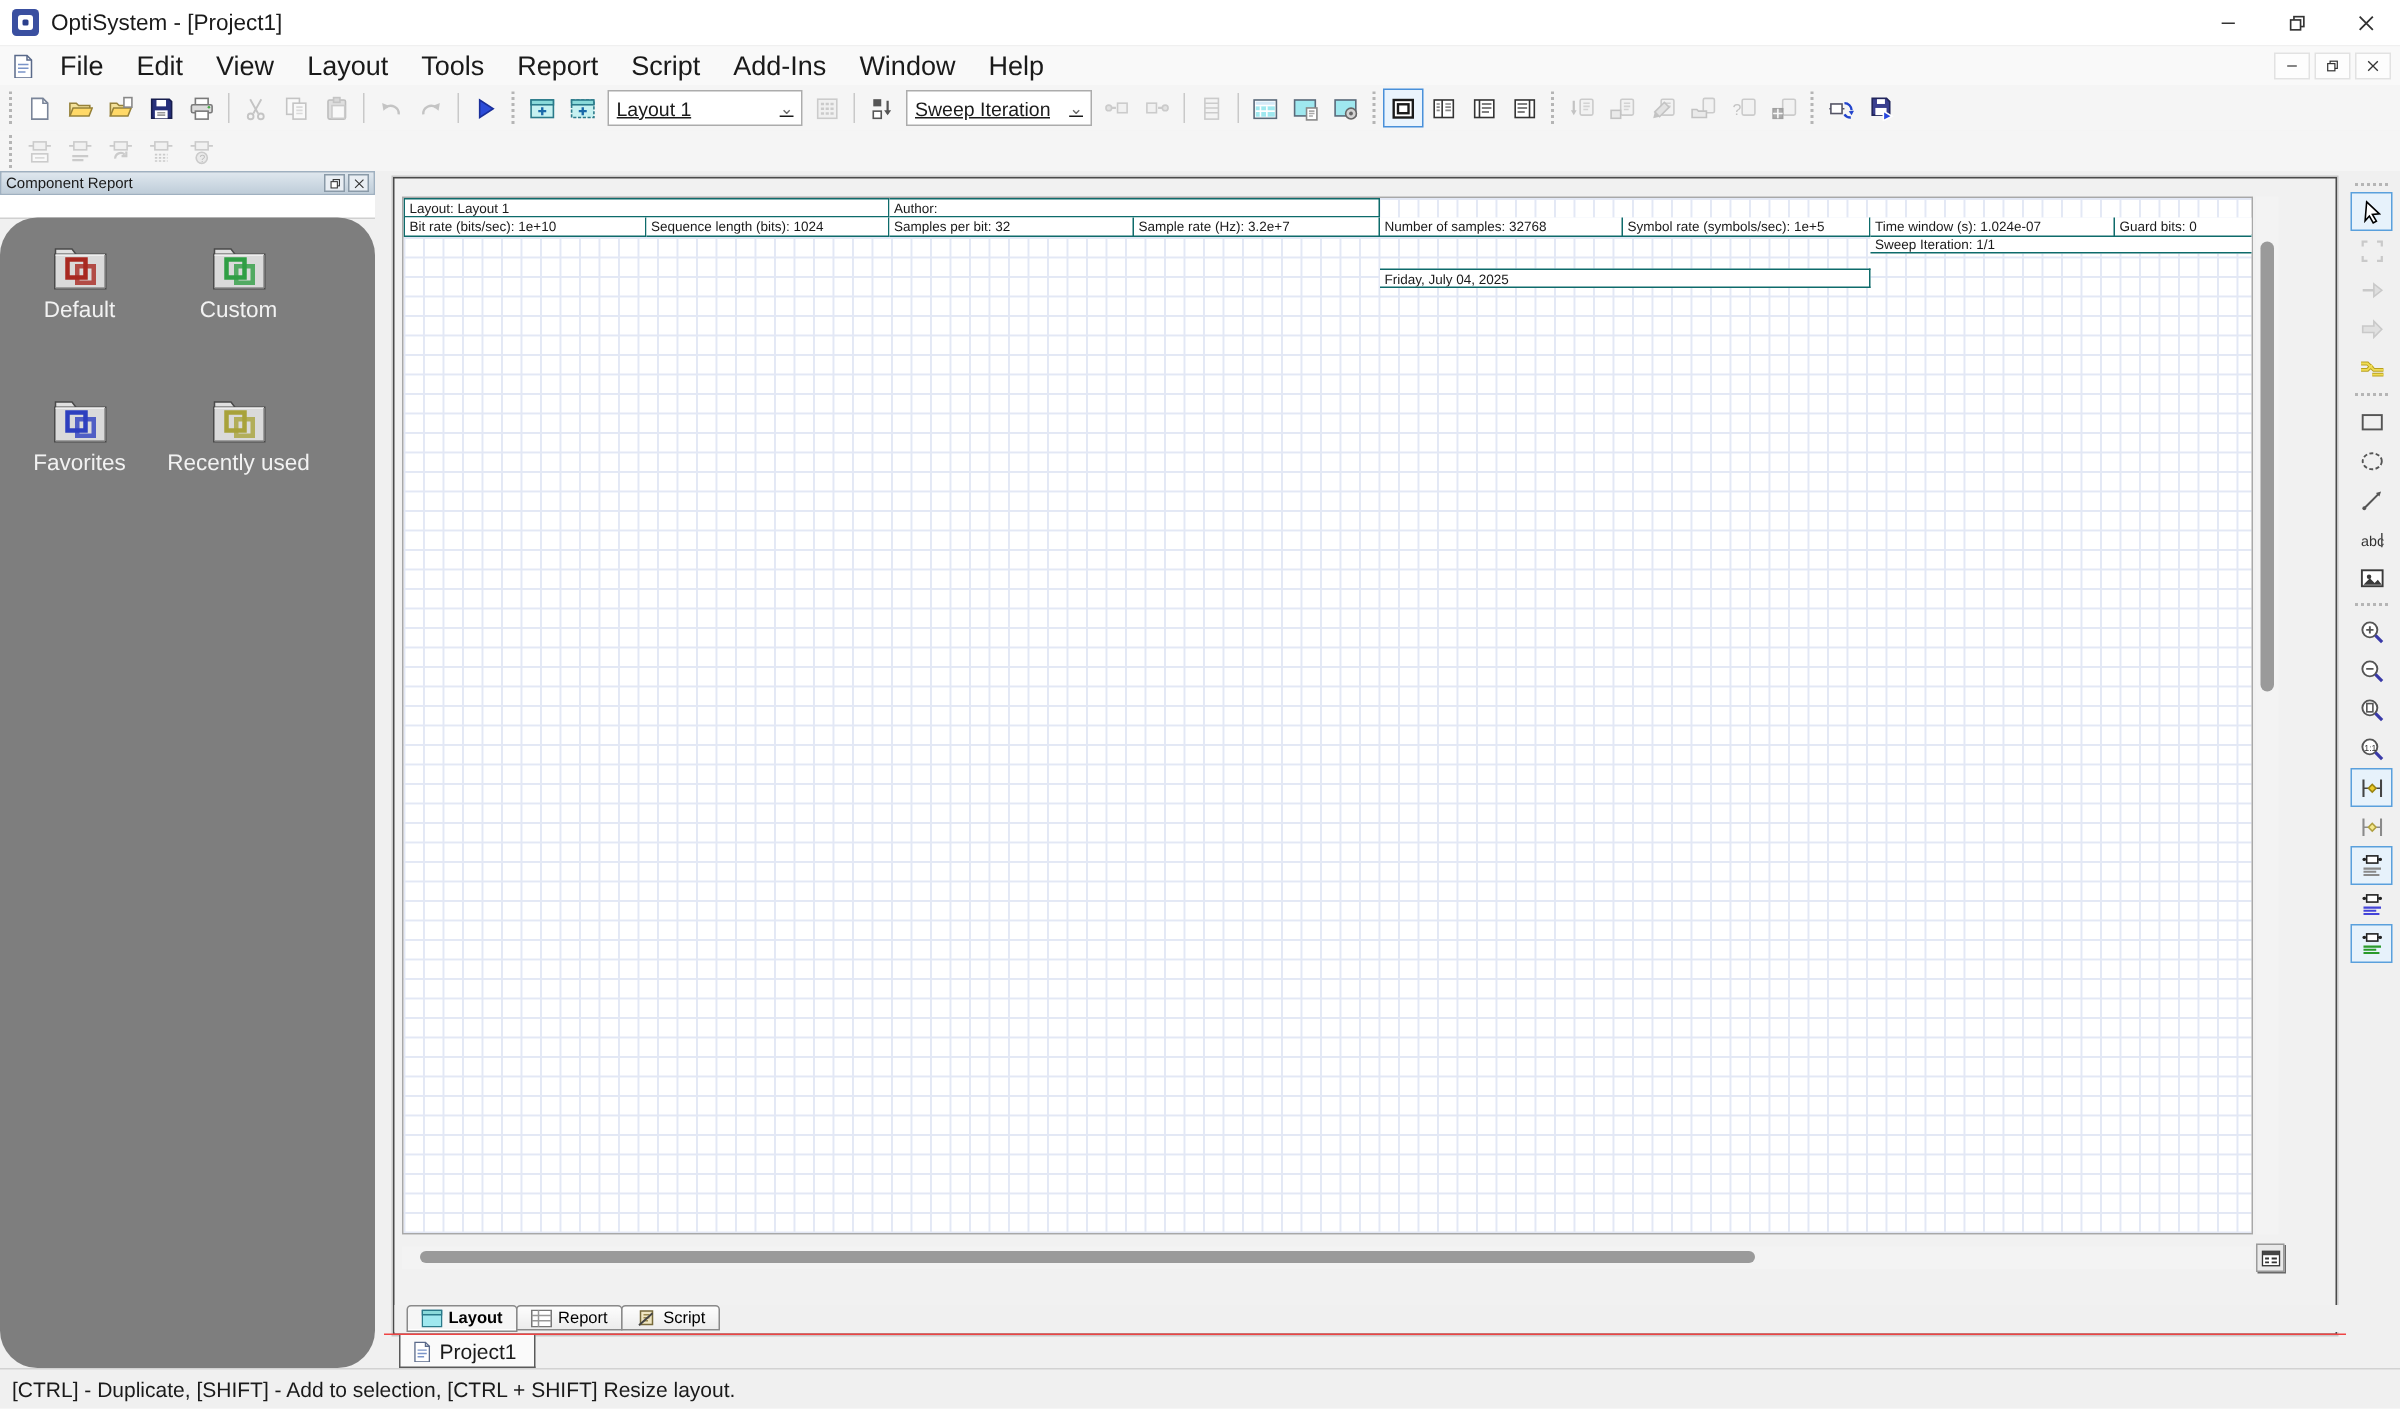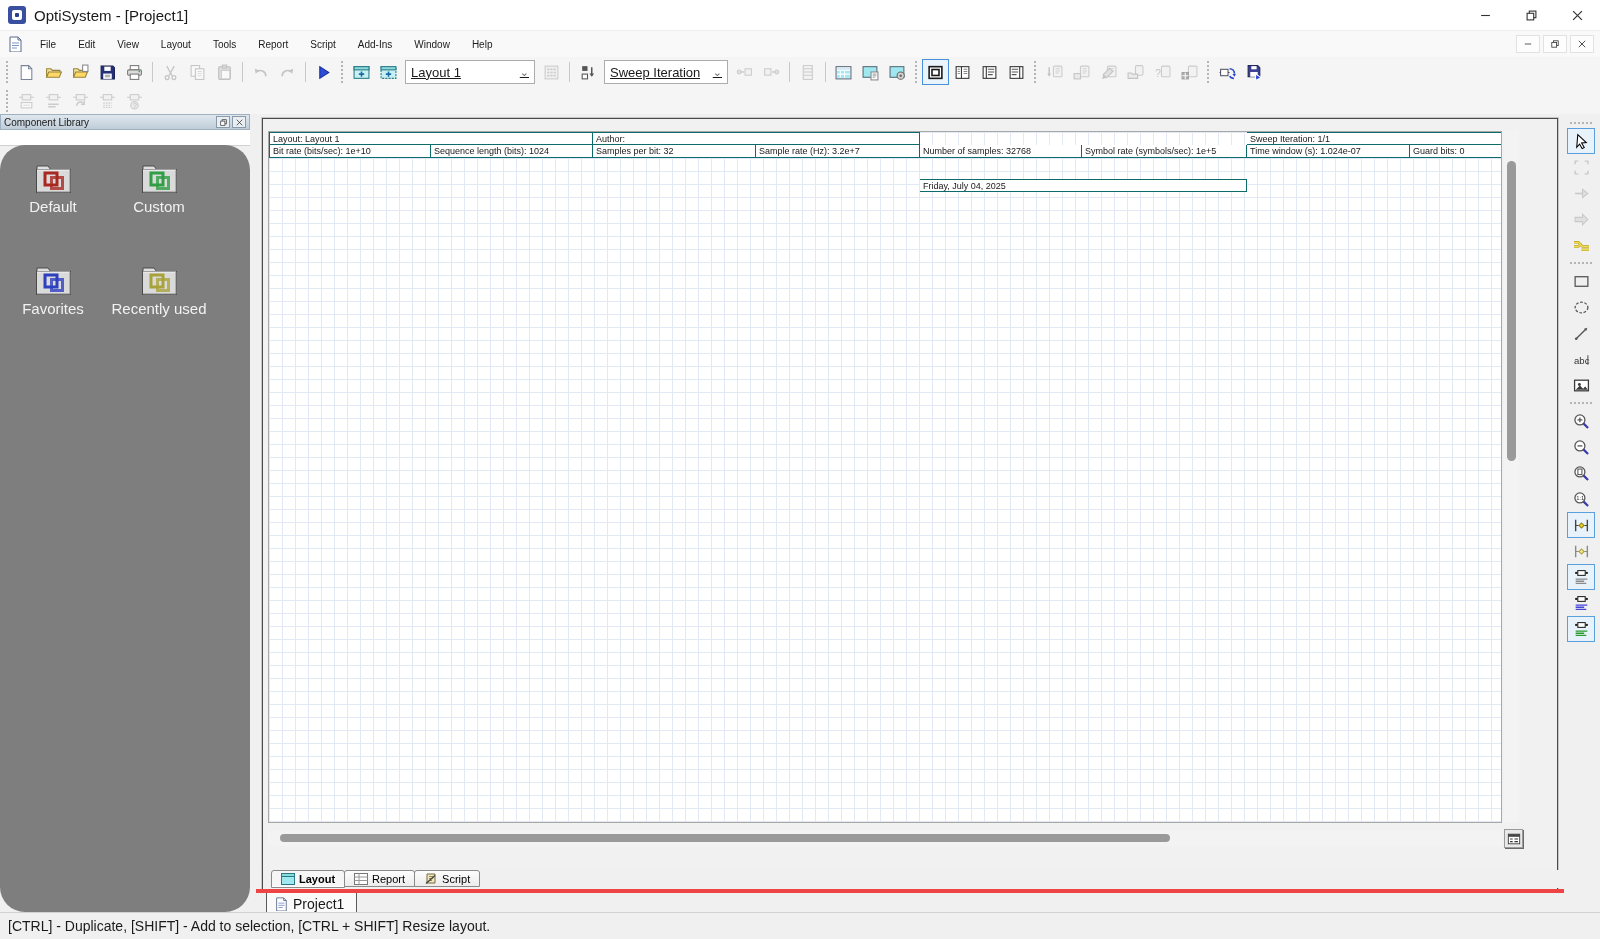--- a/index.html
+++ b/index.html
@@ -11,21 +11,21 @@
   .appicon{width:18px;height:18px;margin:0 8px 0 8px;background:#3a4fa0;border-radius:3px;position:relative;}
   .appicon::before{content:"";position:absolute;inset:4px;background:#ffffff;border-radius:2px;}
   .appicon::after{content:"";position:absolute;inset:7px;background:#2b3f8c;border-radius:1px;}
   .title{font-size:15px;}
   .wincontrols{margin-left:auto;display:flex;height:100%;}
   .wbtn{width:46px;height:100%;display:flex;align-items:center;justify-content:center;background:transparent;border:0;}
   
   .menubar{height:26px;background:#f9f9f9;display:flex;align-items:center;}
   .mdi-doc{margin:0 6px 0 7px;}
   .menubar ul{list-style:none;margin:0;padding:0;display:flex;}
-  .menubar li{font-size:10px;padding:3px 11px;cursor:default;}
+  .menubar li{font-size:18px;padding:3px 11px;cursor:default;}
   .mdicontrols{margin-left:auto;display:flex;margin-right:6px;gap:3px;}
   .mbtn{width:24px;height:18px;display:flex;align-items:center;justify-content:center;background:#fdfdfd;border:1px solid #e2e2e2;}
   
   .toolbar1{height:30px;background:#f5f5f5;display:flex;align-items:center;padding-left:2px;}
   .toolbar2{height:28px;background:#f5f5f5;display:flex;align-items:center;padding-left:2px;border-bottom:1px solid #e0e0e0;}
   .tbtn{width:27px;height:26px;display:flex;align-items:center;justify-content:center;
         background:transparent;border:1px solid transparent;padding:0;}
   .tbtn.sel{border:1px solid #4a90d9;background:#eaf4fd;}
   .tbtn.dis svg{opacity:.45;filter:grayscale(1);}
   .sep{width:1px;height:20px;background:#c9c9c9;margin:0 4px;}
@@ -79,21 +79,21 @@
   .ml-tab::before{content:"";position:absolute;left:-9px;top:0;bottom:0;width:14px;background:#fafafa;
                   transform:skewX(20deg);border-left:1px solid #707070;}
   .ml-tab::after{content:"";position:absolute;right:-9px;top:0;bottom:0;width:14px;background:#fafafa;
                  transform:skewX(20deg);border-right:1px solid #707070;}
   .vtabs-row{position:absolute;left:0;top:751px;width:100%;height:18px;background:#f0f0f0;padding-left:8px;
              display:flex;align-items:flex-start;}
   .vtab{height:17px;display:flex;align-items:center;gap:4px;font-size:11px;padding:0 9px;
         background:linear-gradient(#fdfdfd,#ececec);border:1px solid #8a8a8a;border-radius:3px 3px 0 0;
         margin-right:-1px;}
   .vtab.sel{background:#f6f6f6;font-weight:700;height:18px;box-shadow:0 -1px 0 #fff inset;}
-  .proj-row{position:absolute;left:6px;top:775px;right:36px;height:23px;border-top:4px solid #ef4444;}
+  .proj-row{position:absolute;left:6px;top:775px;right:36px;height:23px;border-top:1px solid #ef4444;}
   .proj-tab{display:inline-flex;align-items:center;gap:5px;margin-left:10px;height:21px;padding:0 12px 0 7px;
             background:#fafafa;border:1px solid #5a5a5a;border-top:none;font-size:14px;}
   
   .palette{position:absolute;right:2px;top:4px;width:34px;display:flex;flex-direction:column;align-items:center;}
   .pbtn{width:28px;height:26px;display:flex;align-items:center;justify-content:center;
         background:transparent;border:1px solid transparent;padding:0;}
   .pbtn.sel{border:1px solid #5aa0dc;background:#e7f2fb;}
   .pbtn.dis svg{opacity:.45;filter:grayscale(1);}
   
   .statusbar{position:absolute;left:0;top:912px;width:1600px;height:27px;background:#f0f0f0;
@@ -699,21 +699,21 @@
       <svg class="ic" width="17" height="17" viewBox="0 0 16 16">
         <use href="#i-c-help"></use>
       </svg>
     </button>
   </div>
 
 <div class="main">
 
   <div class="sidebar">
     <div class="sb-head">
-      <span>Component Library</span>
+      <span>Component Report</span>
       <span class="sb-btns">
         <button class="sb-btn">
             <svg class="ic" width="7" height="7">
               <use href="#i-restore"></use>
             </svg>
           </button>
         <button class="sb-btn">
             <svg class="ic" width="7" height="7">
               <use href="#i-close"></use>
             </svg>
@@ -750,21 +750,21 @@
   </div>
 
   <div class="mdi">
     <div class="canvas-win">
       <div class="sheet">
         <div class="htable">
           <div class="hrow r1" id="hrow1">
               <div class="hcell" style="width: 323px;">Layout: Layout 1</div>
               <div class="hcell" style="width: 327px;">Author:</div>
               <div class="hcell" style="width: 327px; margin-top: 47px;">Friday, July 04, 2025</div>
-              <div class="hcell" style="width: 331px;">Sweep Iteration: 1/1</div>
+              <div class="hcell" style="width: 331px; margin-top: 24px;">Sweep Iteration: 1/1</div>
             </div>
           <div class="hrow r2" id="hrow2">
               <div class="hcell" style="width: 161px;">Bit rate (bits/sec):  1e+10</div>
               <div class="hcell" style="width: 162px;">Sequence length (bits):  1024</div>
               <div class="hcell" style="width: 163px;">Samples per bit:  32</div>
               <div class="hcell" style="width: 164px;">Sample rate (Hz):  3.2e+7</div>
               <div class="hcell" style="width: 162px;">Number of samples:  32768</div>
               <div class="hcell" style="width: 165px;">Symbol rate (symbols/sec):  1e+5</div>
               <div class="hcell" style="width: 163px;">Time window (s):  1.024e-07</div>
               <div class="hcell" style="width: 168px;">Guard bits:  0</div>

